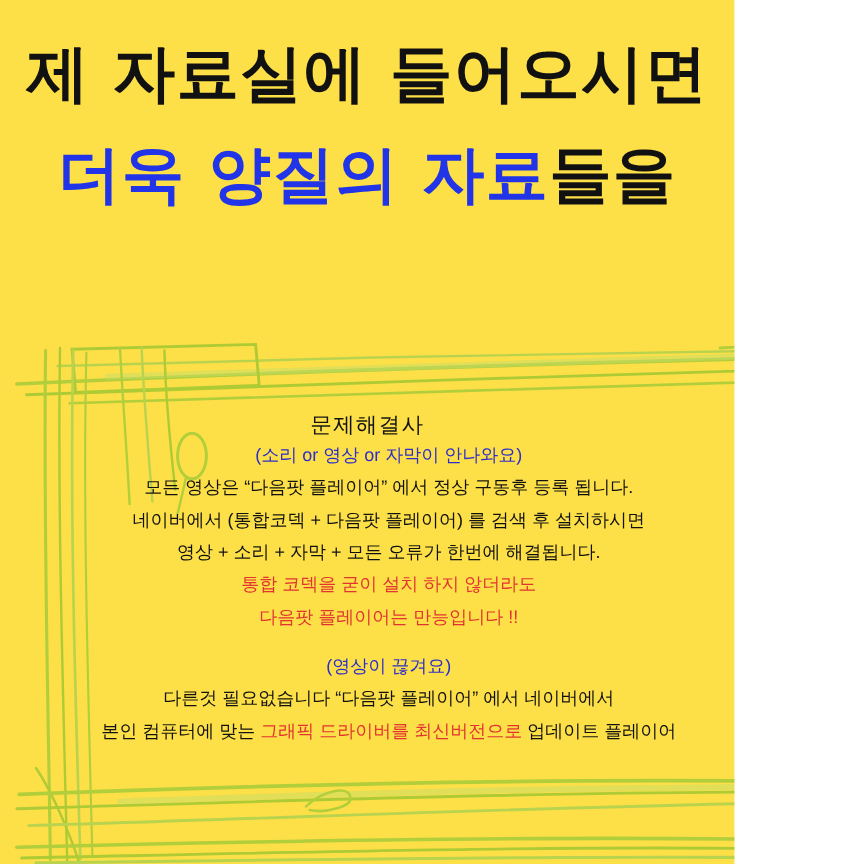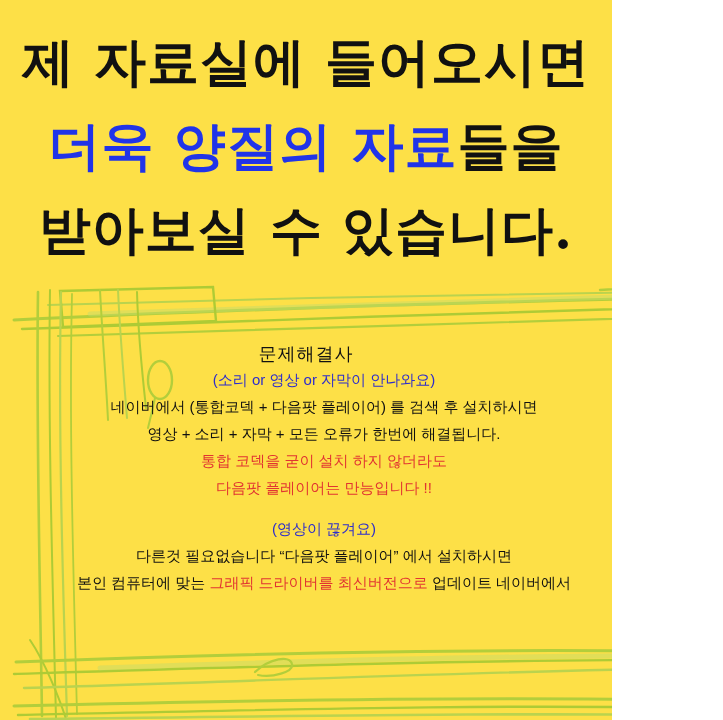--- a/index.html
+++ b/index.html
@@ -63,21 +63,20 @@
   .n-spacer { height: 14px; }
 </style>
 </head>
 <body>
 
 <div class="canvas">
 
   <div class="headline">
     <div class="h-line">제 자료실에 들어오시면</div>
     <div class="h-line"><span class="h-blue">더욱 양질의 자료</span><span>들을</span></div>
-    <div class="h-line">받아보실 수 있습니다.</div>
   </div>
 
   <svg class="frame" viewBox="0 0 723 720" aria-hidden="true">
 
     <path d="M14,320 C200,311 480,302 710,297" stroke="#b3ce3b" stroke-width="3"></path>
     <path d="M22,329 C240,321 500,312 718,306" stroke="#aecb35" stroke-width="2.4"></path>
     <path d="M48,305 C240,299 470,294 650,292" stroke="#bad34e" stroke-width="2"></path>
     <path d="M58,336 C260,330 500,322 705,316" stroke="#b3ce3b" stroke-width="2.2"></path>
     <path d="M90,314 C300,307 520,300 715,294" stroke="#c6db6a" stroke-width="5" opacity="0.5"></path>
     <path d="M600,290 L723,283" stroke="#b3ce3b" stroke-width="2.4"></path>
@@ -117,23 +116,24 @@
     <path d="M660,640 C662,670 664,700 666,720" stroke="#b3ce3b" stroke-width="2.2"></path>
     <path d="M676,645 C678,675 680,700 683,719" stroke="#aecb35" stroke-width="2"></path>
     <path d="M640,690 C670,684 700,676 716,668" stroke="#bad34e" stroke-width="2"></path>
     <path d="M695,668 L706,656 L720,664" stroke="#b3ce3b" stroke-width="2"></path>
     <path d="M700,700 C712,694 718,684 708,680" stroke="#aecb35" stroke-width="2"></path>
   </svg>
 
   <div class="notice">
     <div class="n-title">문제해결사</div>
     <div class="n-row n-head">(소리 or 영상 or 자막이 안나와요)</div>
+    <div class="n-row">모든 영상은 “다음팟 플레이어” 에서 정상 구동후 등록 됩니다.</div>
     <div class="n-row">네이버에서 (통합코덱 + 다음팟 플레이어) 를 검색 후 설치하시면</div>
     <div class="n-row">영상 + 소리 + 자막 + 모든 오류가 한번에 해결됩니다.</div>
     <div class="n-row n-red">통합 코덱을 굳이 설치 하지 않더라도</div>
     <div class="n-row n-red">다음팟 플레이어는 만능입니다 !!</div>
     <div class="n-spacer"></div>
     <div class="n-row n-head">(영상이 끊겨요)</div>
-    <div class="n-row">다른것 필요없습니다 “다음팟 플레이어” 에서 설치하시면</div>
-    <div class="n-row"><span>본인 컴퓨터에 맞는 </span><span class="n-red">그래픽 드라이버를 최신버전으로</span><span> 업데이트 네이버에서</span></div>
+    <div class="n-row">다른것 필요없습니다 “다음팟 플레이어” 에서 네이버에서</div>
+    <div class="n-row"><span>본인 컴퓨터에 맞는 </span><span class="n-red">그래픽 드라이버를 최신버전으로</span><span> 업데이트 플레이어</span></div>
   </div>
 
 </div>
 
 </body></html>

